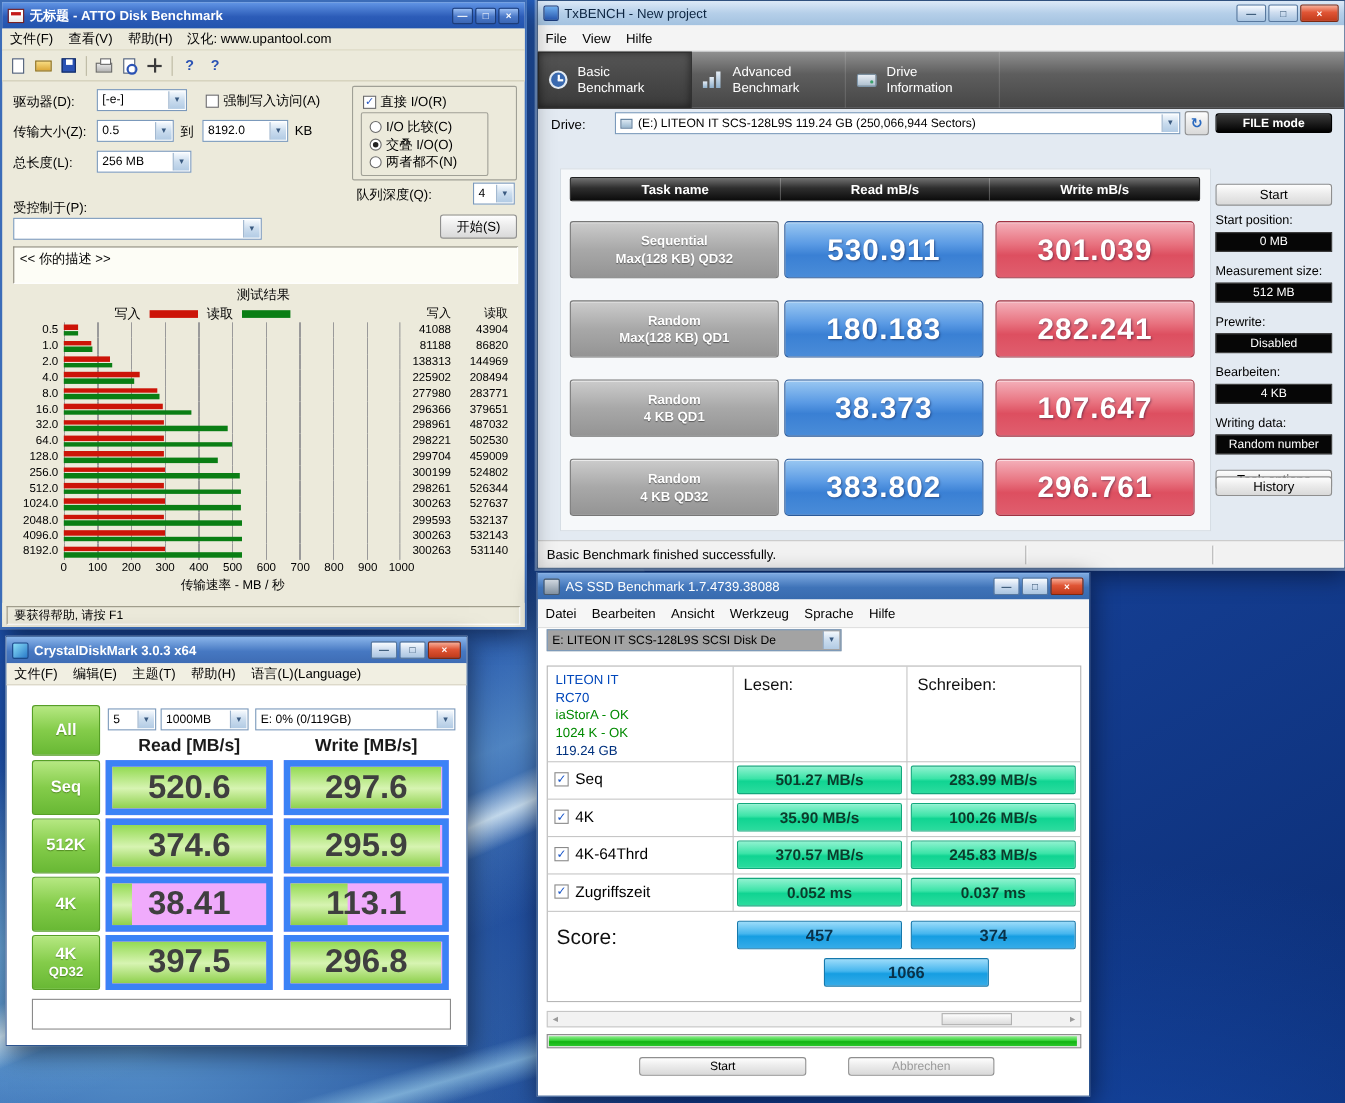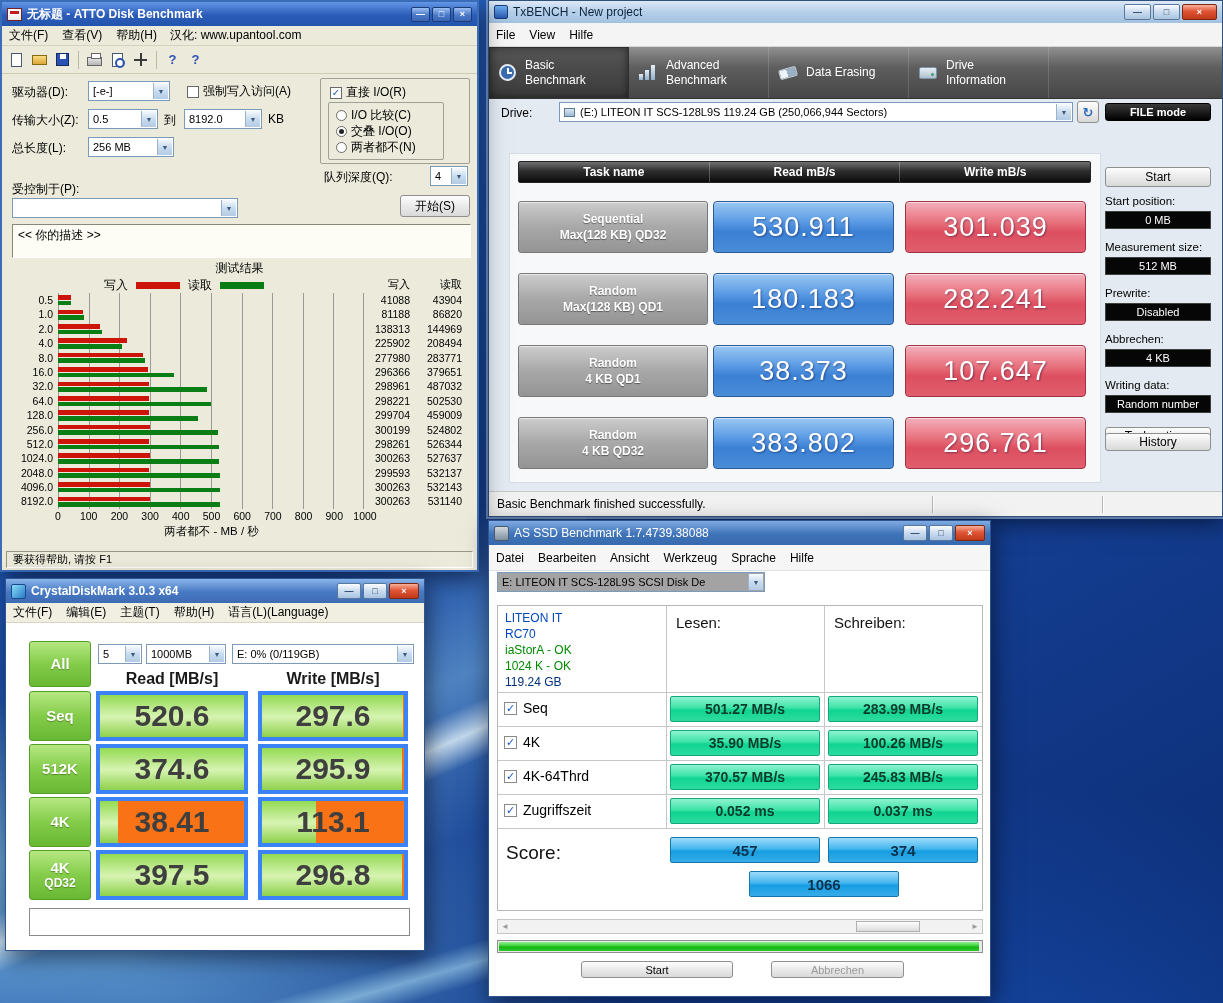--- a/index.html
+++ b/index.html
@@ -91,37 +91,37 @@
 .ico-bars i{display:block;width:4px;background:linear-gradient(#e6eef6,#8fb0cc)}
 .ico-eraser{width:18px;height:10px;background:linear-gradient(90deg,#eef3f8 45%,#9ab0c4 45%);border:1px solid #c6d2de;border-radius:2px;transform:rotate(-16deg);flex:none}
 .ico-drive{width:18px;height:12px;background:linear-gradient(#e8eef4,#aebfcf);border:1px solid #7e96aa;border-radius:2px;position:relative;flex:none}
 .ico-drive i{position:absolute;right:2px;bottom:2px;width:3px;height:3px;border-radius:50%;background:#3aa06a}
 .d-glyph{width:11px;height:9px;background:linear-gradient(#dce8f2,#9ab8d0);border:1px solid #5a7a9a;margin-right:5px;flex:none}
 #tx-panel{position:absolute;left:20px;top:152px;width:592px;height:330px;background:#f6f8fa;border:1px solid #d6dde4}
 .tx-th-wrap{position:absolute;left:29px;top:160px;width:573px;height:22px;display:flex;background:linear-gradient(#707070,#2e2e2e 45%,#0c0c0c);border:1px solid #222;border-radius:2px}
 .tx-th{flex:1;display:flex;align-items:center;justify-content:center;color:#fff;font-weight:bold;font-size:12px;border-right:1px solid rgba(255,255,255,.25)}
 .tx-th:last-child{border-right:none}
 .tx-task{position:absolute;left:29px;width:190px;height:52px;display:flex;flex-direction:column;align-items:center;justify-content:center;line-height:1.35;color:#fff;font-weight:bold;font-size:12px;text-shadow:0 1px 1px rgba(0,0,0,.45);background:linear-gradient(#cccccc 0%,#a8a8a8 50%,#949494 100%);border:1px solid #777;border-radius:3px;box-shadow:inset 0 1px 0 rgba(255,255,255,.6)}
-.tx-val{position:absolute;width:181px;height:52px;display:flex;align-items:center;justify-content:center;color:#fff;font-size:27px;font-weight:normal;letter-spacing:1px;text-shadow:1px 1px 2px rgba(0,0,40,.4);border-radius:4px;box-shadow:inset 0 1px 0 rgba(255,255,255,.55)}
+.tx-val{position:absolute;width:181px;height:52px;display:flex;align-items:center;justify-content:center;color:#fff;font-size:27px;font-weight:bold;letter-spacing:1px;text-shadow:1px 1px 2px rgba(0,0,40,.4);border-radius:4px;box-shadow:inset 0 1px 0 rgba(255,255,255,.55)}
 .tx-read{left:224px;background:linear-gradient(#9ac8f2 0%,#5a9ae4 40%,#3a80d4 60%,#4a8cd8 100%);border:1px solid #2a5a9a}
 .tx-write{left:416px;background:linear-gradient(#f4b0ba 0%,#e8727f 40%,#dd4f60 60%,#e05e6e 100%);border:1px solid #a03242}
 .tx-slabel{position:absolute;left:616px;font-size:11.5px;white-space:nowrap}
 .tx-sval{position:absolute;left:616px;width:106px;height:18px;background:#060606;border:1px solid #404040;color:#fff;font-size:11px;display:flex;align-items:center;justify-content:center;white-space:nowrap}
 #tx-status{position:absolute;left:0;bottom:0;right:0;height:25px;background:#f2f2f2;border-top:1px solid #c8c8c8;display:flex;align-items:center;font-size:12px}
 .tx-stsep{height:17px;border-left:1px solid #b4b4b4;box-shadow:1px 0 0 #fff inset}
 
 
 #cdm{left:5px;top:578px;width:420px;height:373px;z-index:4;background:#fff;border:1px solid #2d5590}
 #cdm .titlebar{height:24px;background:linear-gradient(#8ab5ea,#4678c2 55%,#3e6cb4);color:#fff;font-weight:bold}
 .cdm-ic{width:15px;height:15px;background:linear-gradient(135deg,#8ae0f8,#2878c8);border:1px solid #1a4a8a;border-radius:2px;flex:none}
 #cdm .menubar{height:20px;background:#f1efe2;border-bottom:1px solid #d8d4c4}
 .cdm-gbtn{position:absolute;display:flex;flex-direction:column;align-items:center;justify-content:center;color:#fff;font-weight:bold;font-size:15px;line-height:1.15;text-shadow:0 1px 1px rgba(40,80,0,.5);background:linear-gradient(#b6e882 0%,#84cc4a 50%,#68b834 100%);border:1px solid #569f26;border-radius:3px}
 .cdm-gbtn .l2{font-size:12px}
 .cdm-h{position:absolute;top:91px;font-size:16px;font-weight:bold;color:#1a1a1a;text-align:center}
-.cdm-cell{position:absolute;height:50px;background:#f97316;border:4px solid #3b82f6;overflow:hidden}
+.cdm-cell{position:absolute;height:50px;background:#f0abfc;border:6px solid #3b82f6;overflow:hidden}
 .cdm-fill{position:absolute;left:0;top:0;bottom:0;background:linear-gradient(#93da52 0%,#d7f4b2 52%,#8ed04c 100%)}
 .cdm-num{position:relative;z-index:1;display:flex;align-items:center;justify-content:center;height:100%;font-size:30px;font-weight:bold;color:#3f3f3f}
 #cdm-comment{position:absolute;left:23px;top:329px;width:381px;height:28px;background:#fff;border:1px solid #8a8a8a}
 
 
 #as{left:488px;top:520px;width:503px;height:477px;z-index:5;background:#fff;border:1px solid #2d5590}
 #as .titlebar{height:24px;background:linear-gradient(#7fabe2,#3f73b8 55%,#376aae);color:#fff}
 .as-ic{width:15px;height:15px;background:linear-gradient(#d0d8e0,#8090a0);border:1px solid #4a5a6a;border-radius:2px;flex:none}
 #as .menubar{height:26px;background:#f6f6f6;border-bottom:1px solid #e0e0e0}
 #as-table{position:absolute;left:8px;top:84px;width:486px;height:306px;background:#fff;border:1px solid #b6b6b6}
@@ -409,21 +409,21 @@
         <div class="atto-tick" style="left: 20%;">200</div>
         <div class="atto-tick" style="left: 30%;">300</div>
         <div class="atto-tick" style="left: 40%;">400</div>
         <div class="atto-tick" style="left: 50%;">500</div>
         <div class="atto-tick" style="left: 60%;">600</div>
         <div class="atto-tick" style="left: 70%;">700</div>
         <div class="atto-tick" style="left: 80%;">800</div>
         <div class="atto-tick" style="left: 90%;">900</div>
         <div class="atto-tick" style="left: 100%;">1000</div>
       </div>
-    <div id="atto-xlabel">两者都不 - MB / 秒</div>
+    <div id="atto-xlabel">传输速率 - MB / 秒</div>
   </div>
 
   <div id="atto-status">
     <span class="cell">要获得帮助, 请按 F1</span>
   </div>
 </div>
 
 <div class="win" id="tx">
   <div class="titlebar">
     <span class="tx-ic"></span>
@@ -455,27 +455,20 @@
           <i style="height:6px"></i>
           <i style="height:10px"></i>
           <i style="height:15px"></i>
         </span>
       <span class="tlines">
         <span>Advanced</span>
         <span>Benchmark</span>
       </span>
     </div>
     <div class="tx-tab">
-      <span class="ico-eraser"></span>
-      <span class="tlines">
-        <span>Data Erasing</span>
-        <span></span>
-      </span>
-    </div>
-    <div class="tx-tab">
       <span class="ico-drive">
           <i></i>
         </span>
       <span class="tlines">
         <span>Drive</span>
         <span>Information</span>
       </span>
     </div>
   </div>
 
@@ -523,21 +516,21 @@
   <div class="tx-val tx-read" style="top:416px">383.802</div>
   <div class="tx-val tx-write" style="top:416px">296.761</div>
 
   <div class="btn" style="left:616px;top:166px;width:106px;height:20px">Start</div>
   <span class="tx-slabel" style="top:194px">Start position:</span>
   <div class="tx-sval" style="top:210px">0 MB</div>
   <span class="tx-slabel" style="top:240px">Measurement size:</span>
   <div class="tx-sval" style="top:256px">512 MB</div>
   <span class="tx-slabel" style="top:286px">Prewrite:</span>
   <div class="tx-sval" style="top:302px">Disabled</div>
-  <span class="tx-slabel" style="top:332px">Abbrechen:</span>
+  <span class="tx-slabel" style="top:332px">Bearbeiten:</span>
   <div class="tx-sval" style="top:348px">4 KB</div>
   <span class="tx-slabel" style="top:378px">Writing data:</span>
   <div class="tx-sval" style="top:394px">Random number</div>
   <div class="btn" style="left:616px;top:426px;width:106px;height:18px">Task options</div>
   <div class="btn" style="left:616px;top:432px;width:106px;height:18px">History</div>
 
   <div id="tx-status">
     <span style="padding-left:8px">Basic Benchmark finished successfully.</span>
     <span style="flex:1"></span>
     <span class="tx-stsep" style="width:170px"></span>

